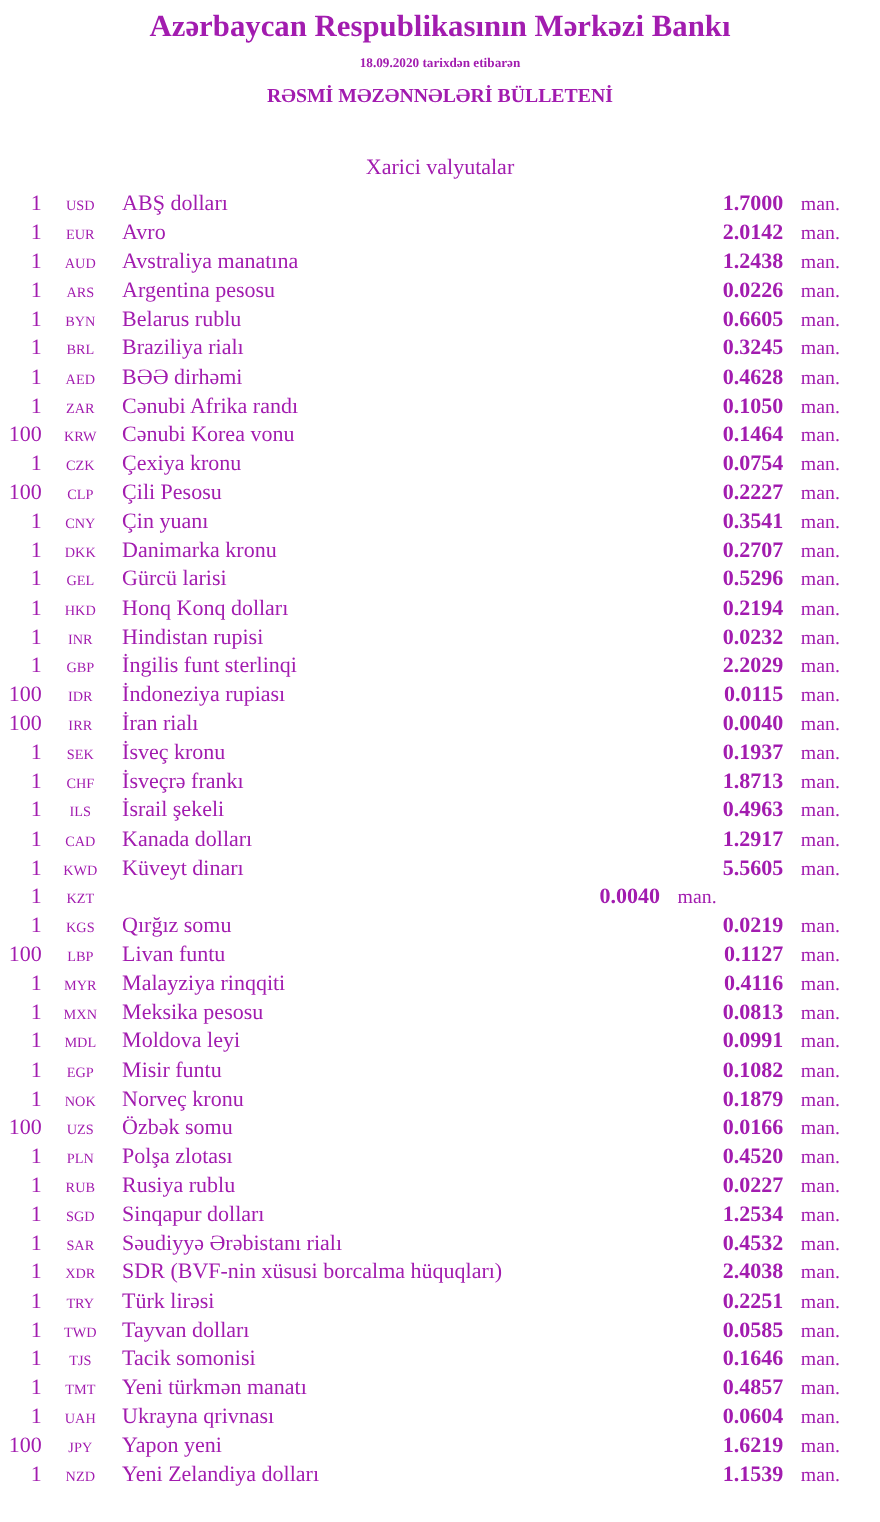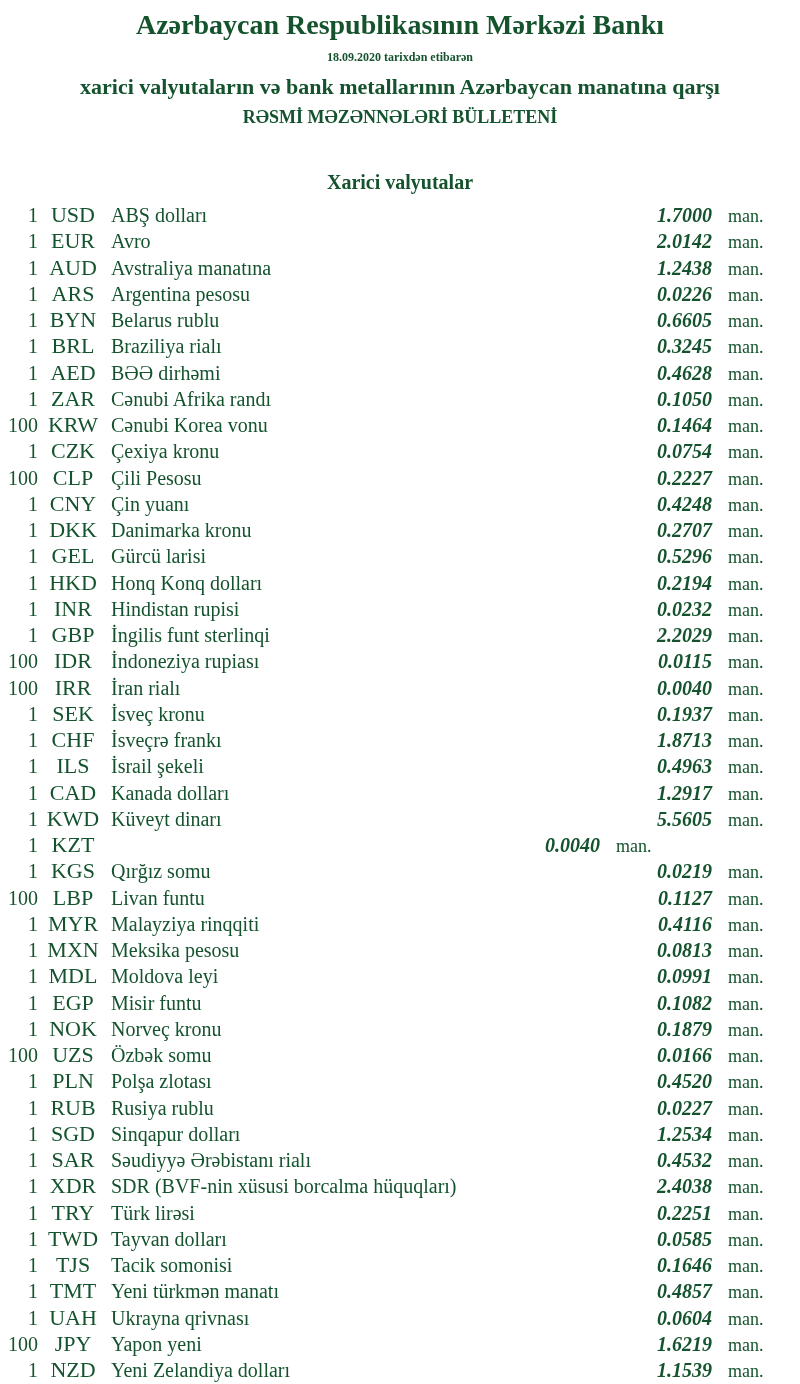--- a/index.html
+++ b/index.html
@@ -5,21 +5,21 @@
   html, body {
     margin: 0;
     padding: 0;
     background: #ffffff;
   }
   .page {
     position: relative;
     width: 800px;
     height: 1384px;
     background: #ffffff;
-    color: #14532d;
+    color: #a21caf;
     font-family: "Liberation Serif", "DejaVu Serif", serif;
     overflow: hidden;
   }
   header {
     text-align: center;
     padding-top: 8px;
   }
   .title {
     font-size: 28px;
     font-weight: bold;
@@ -37,69 +37,67 @@
     line-height: 30px;
   }
   .bulletin-title {
     font-size: 18px;
     font-weight: bold;
     line-height: 30px;
   }
   .section-title {
     text-align: center;
     font-size: 20px;
-    font-weight: bold;
+    font-weight: normal;
     line-height: 24px;
     margin-top: 38px;
   }
   .rates-table {
     margin-top: 8px;
   }
   .row {
     display: grid;
     grid-template-columns: 38px 70px 492px 112px 88px;
     align-items: baseline;
     line-height: 26.25px;
     height: 26.25px;
   }
   .cell-qty {
     text-align: right;
     font-size: 20px;
   }
   .cell-code {
     text-align: center;
-    font-size: 22px;
+    font-size: 13px;
   }
   .cell-name {
     text-align: left;
     padding-left: 3px;
     font-size: 20px;
     white-space: nowrap;
     overflow: hidden;
   }
   .cell-rate {
     text-align: right;
     font-size: 20px;
     font-weight: bold;
-    font-style: italic;
   }
   .cell-unit {
     text-align: left;
     padding-left: 16px;
     font-size: 18px;
   }
 </style>
 </head>
 <body>
 
 <div class="page">
   <header>
     <h1 class="title">Azərbaycan Respublikasının Mərkəzi Bankı</h1>
     <div class="date-line">18.09.2020 tarixdən etibarən</div>
-    <div class="subtitle">xarici valyutaların və bank metallarının Azərbaycan manatına qarşı</div>
     <div class="bulletin-title">RƏSMİ MƏZƏNNƏLƏRİ BÜLLETENİ</div>
   </header>
 
   <div class="section-title">Xarici valyutalar</div>
 
   <div class="rates-table" id="rates-table">
     <div class="row">
       <span class="cell-qty">1</span>
       <span class="cell-code">USD</span>
       <span class="cell-name">ABŞ dolları</span>
@@ -184,21 +182,21 @@
       <span class="cell-code">CLP</span>
       <span class="cell-name">Çili Pesosu</span>
       <span class="cell-rate">0.2227</span>
       <span class="cell-unit">man.</span>
     </div>
 
     <div class="row">
       <span class="cell-qty">1</span>
       <span class="cell-code">CNY</span>
       <span class="cell-name">Çin yuanı</span>
-      <span class="cell-rate">0.4248</span>
+      <span class="cell-rate">0.3541</span>
       <span class="cell-unit">man.</span>
     </div>
 
     <div class="row">
       <span class="cell-qty">1</span>
       <span class="cell-code">DKK</span>
       <span class="cell-name">Danimarka kronu</span>
       <span class="cell-rate">0.2707</span>
       <span class="cell-unit">man.</span>
     </div>

